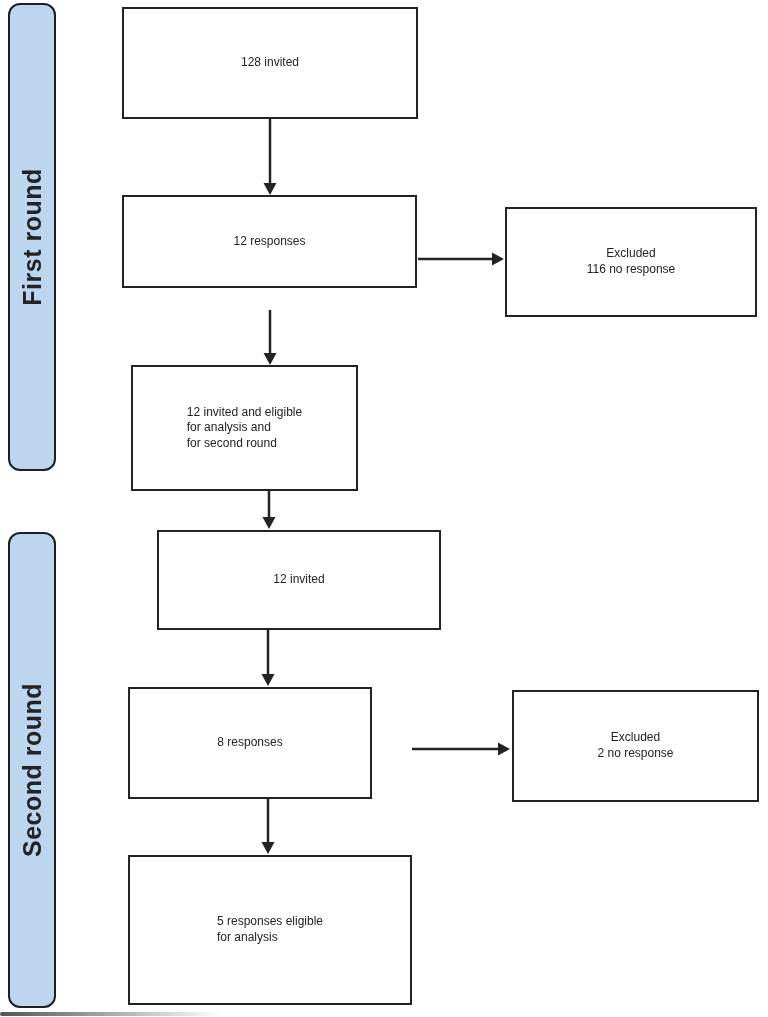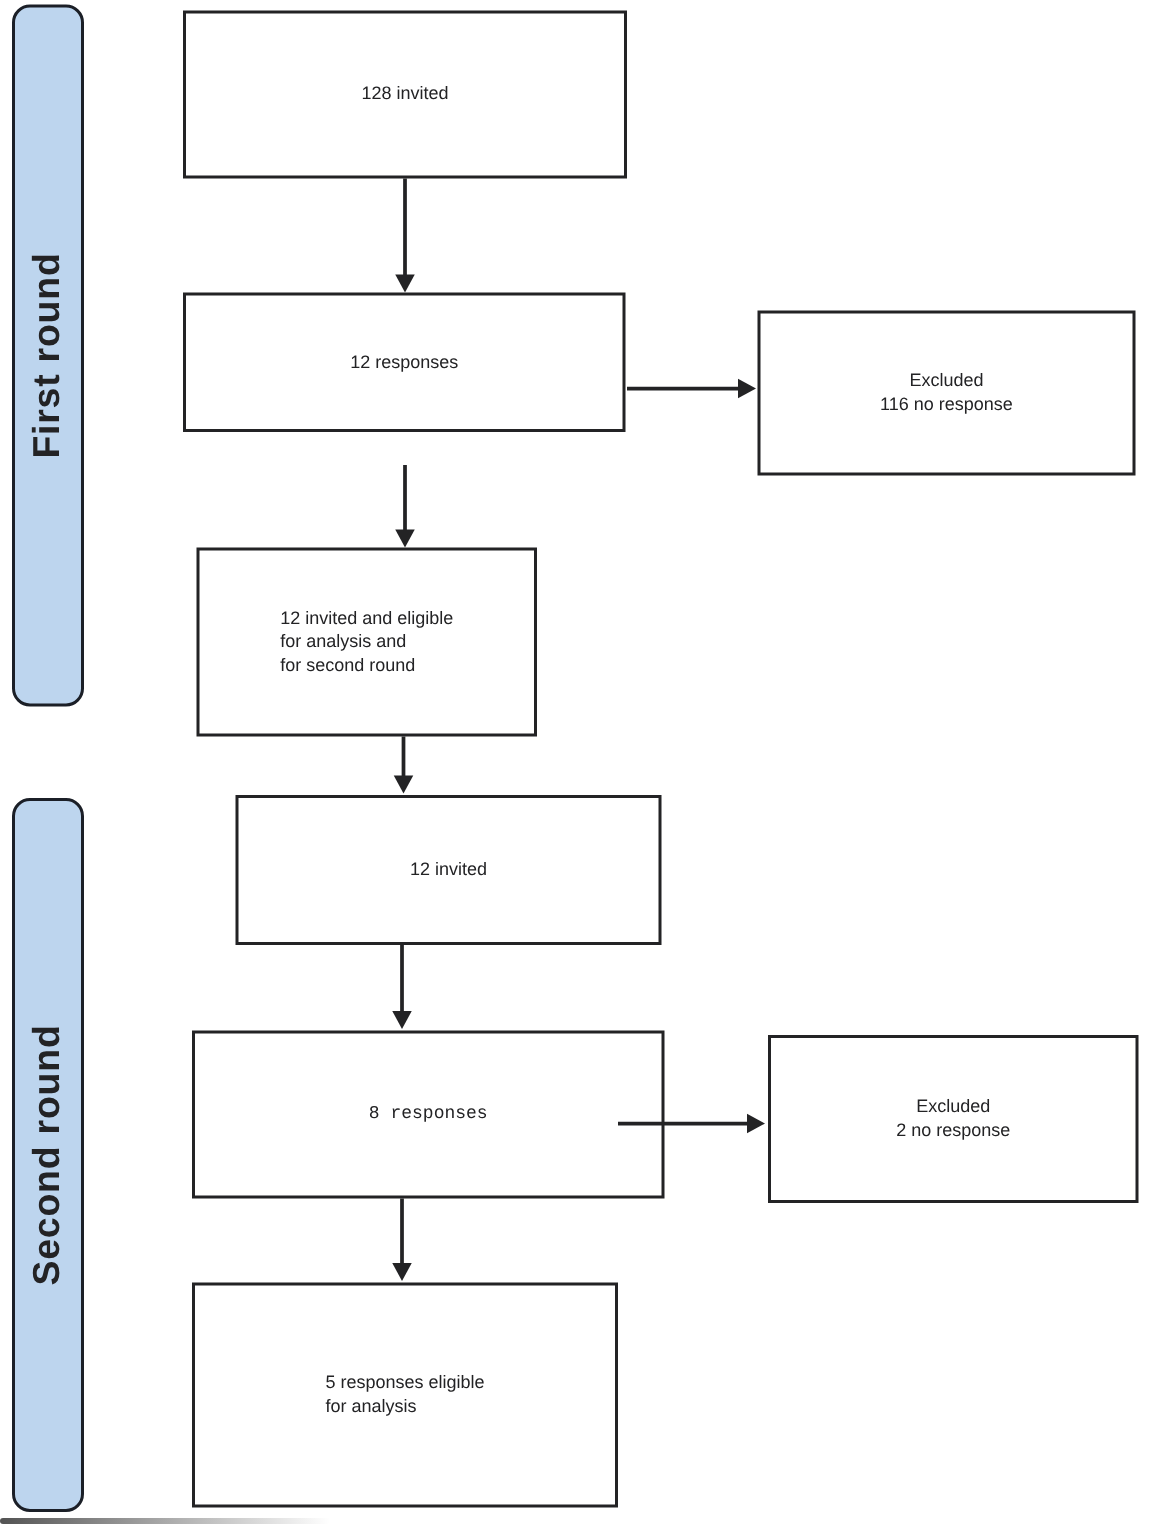--- a/index.html
+++ b/index.html
@@ -51,21 +51,21 @@
     justify-content: center;
     font-size: 12px;
     line-height: 1.3;
     white-space: pre-line;
   }
   #node-invited-first    { left: 122px; top: 7px;   width: 296px; height: 112px; }
   #node-responses-first  { left: 122px; top: 195px; width: 295px; height: 93px; }
   #node-excluded-first   { left: 505px; top: 207px; width: 252px; height: 110px; }
   #node-eligible-first   { left: 131px; top: 365px; width: 227px; height: 126px; }
   #node-invited-second   { left: 121px; top: 530px; width: 284px; height: 100px; margin-left: 36px; }
-  #node-responses-second { left: 128px; top: 687px; width: 315px; height: 112px; font-family: Liberation Mono, monospace; }
+  #node-responses-second { left: 128px; top: 687px; width: 244px; height: 112px; }
   #node-excluded-second  { left: 512px; top: 690px; width: 247px; height: 112px; }
   #node-eligible-second  { left: 128px; top: 855px; width: 284px; height: 150px; }
   .excluded-title { font-weight: normal; }
 
   
   #flow-arrows {
     position: absolute;
     left: 0; top: 0;
     width: 768px; height: 1017px;
     pointer-events: none;

